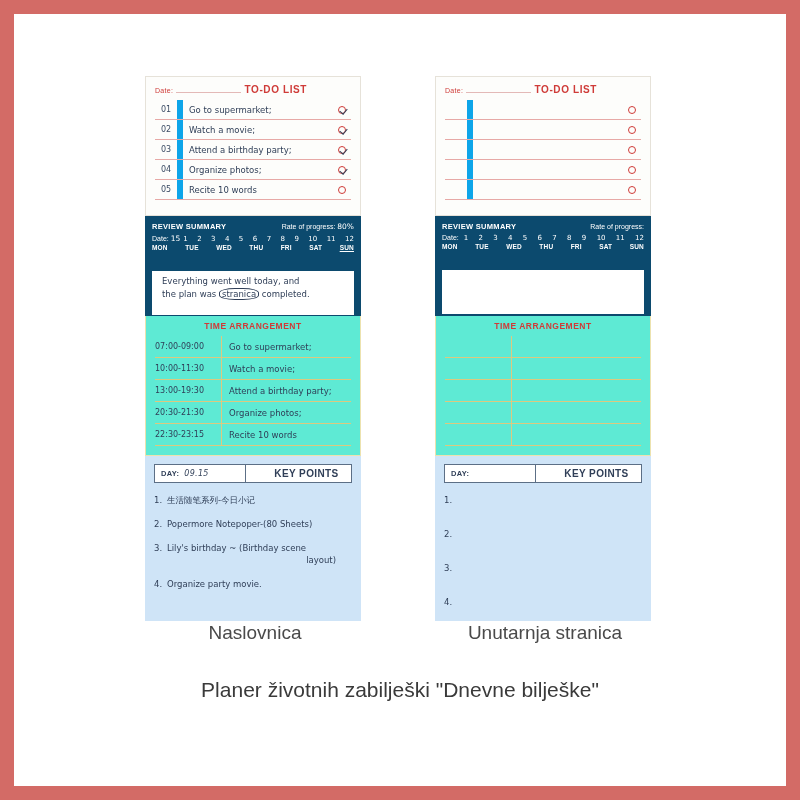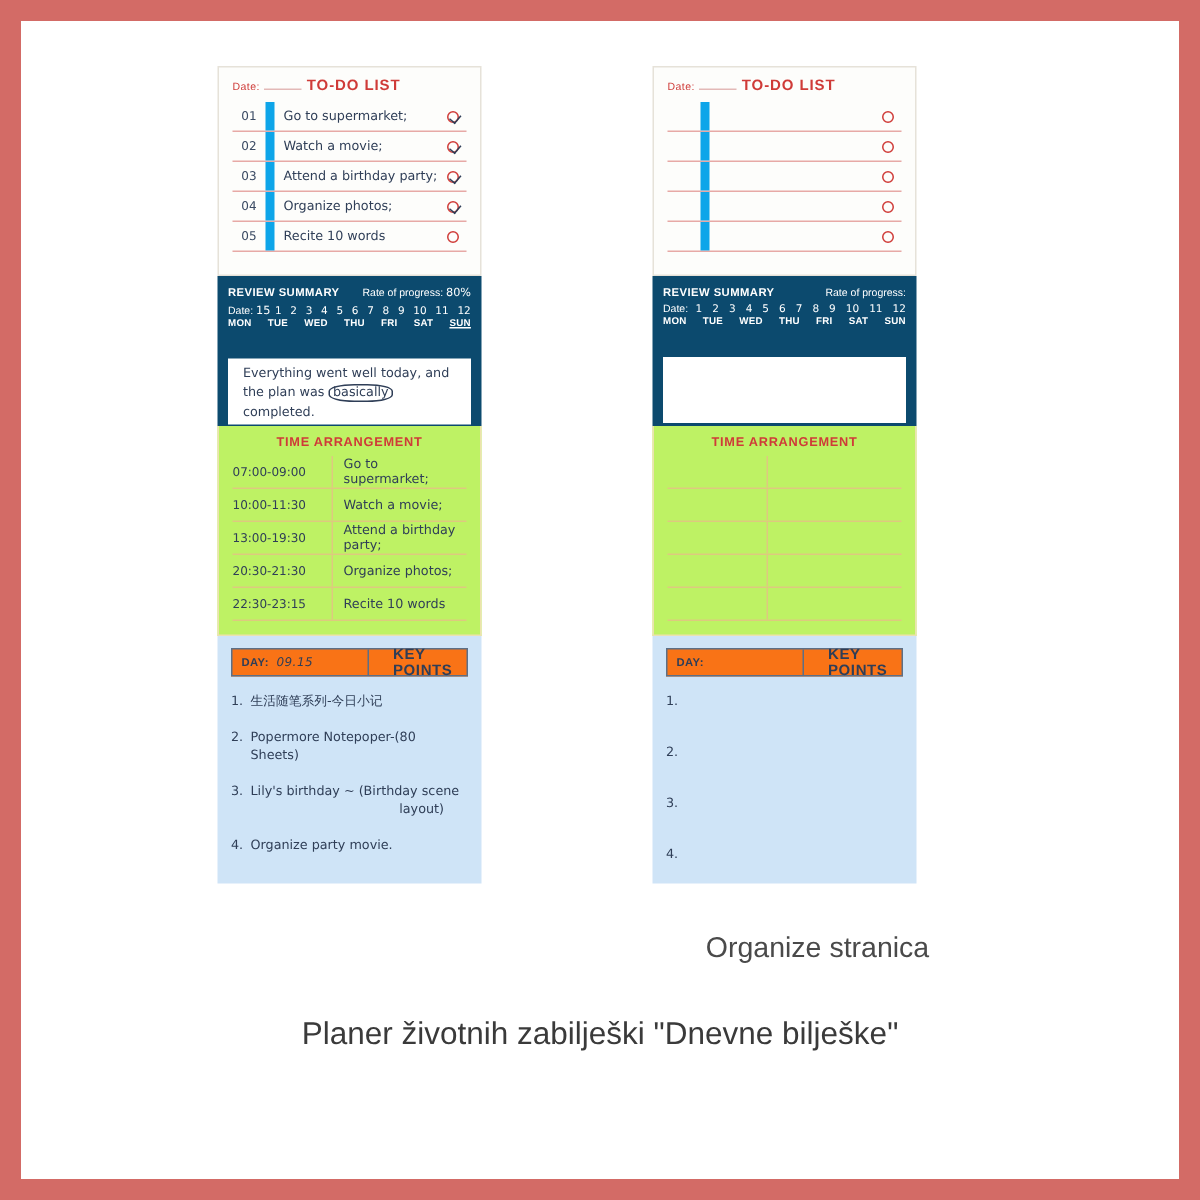--- a/index.html
+++ b/index.html
@@ -26,22 +26,22 @@
     position: absolute;
     left: 0;
     top: 0;
     width: 772px;
     height: 600px;
   }
 
   
   .planner {
     position: absolute;
-    top: 30px;
-    width: 176px;
+    top: 62px;
+    width: 216px;
   }
   .planner.left { left: 131px; }
   .planner.right { left: 421px; }
 
   
   .todo {
     background: #fdfdfb;
     border: 1px solid #e6e2d9;
     box-sizing: border-box;
     padding: 7px 9px 6px 9px;
@@ -190,21 +190,21 @@
     font-family: "DejaVu Sans", sans-serif;
   }
   .review-note .circled {
     border: 1px solid #2f3e57;
     border-radius: 40%;
     padding: 0 2px;
   }
 
   
   .time {
-    background: #bef264;
+    background: #5eead4;
     border: 1px solid #ece2ae;
     border-top: none;
     box-sizing: border-box;
     height: 140px;
     padding: 5px 9px 4px 9px;
   }
   .time-title {
     text-align: center;
     font-size: 8.5px;
     font-weight: bold;
@@ -240,21 +240,21 @@
   
   .keys {
     background: #cfe4f7;
     box-sizing: border-box;
     height: 165px;
     padding: 8px 9px 8px 9px;
   }
   .keys-head {
     display: flex;
     border: 1px solid #5c6f86;
-    background: #f97316;
+    background: #ffffff;
     height: 17px;
     align-items: stretch;
     gap: 16px;
   }
   .keys-day {
     width: 84px;
     display: flex;
     align-items: center;
     padding-left: 6px;
     font-size: 7.5px;
@@ -414,21 +414,21 @@
           <span>TUE</span>
           <span>WED</span>
           <span>THU</span>
           <span>FRI</span>
           <span>SAT</span>
           <span class="sel">SUN</span>
         </div>
         <div class="review-note">
           <div>Everything went well today, and</div>
           <div>
-            <span>the plan was </span><span class="circled">basically</span><span> completed.</span>
+            <span>the plan was </span><span class="circled">stranica</span><span> completed.</span>
           </div>
         </div>
       </div>
 
       <div class="time">
         <div class="time-title">TIME ARRANGEMENT</div>
         <div class="time-row">
           <span class="time-slot">07:00-09:00</span>
           <span class="time-task">Go to supermarket;</span>
         </div>
@@ -613,17 +613,18 @@
             <span class="kt"></span>
           </div>
           <div class="keys-item">
             <span class="kn">4.</span>
             <span class="kt"></span>
           </div>
         </div>
       </div>
     </div>
 
-    <div class="caption right">Organize stranica</div>
+    <div class="caption left">Naslovnica</div>
+    <div class="caption right">Unutarnja stranica</div>
   </div>
 
   <div class="headline">Planer životnih zabilješki "Dnevne bilješke"</div>
 </div>
 
 </body></html>

